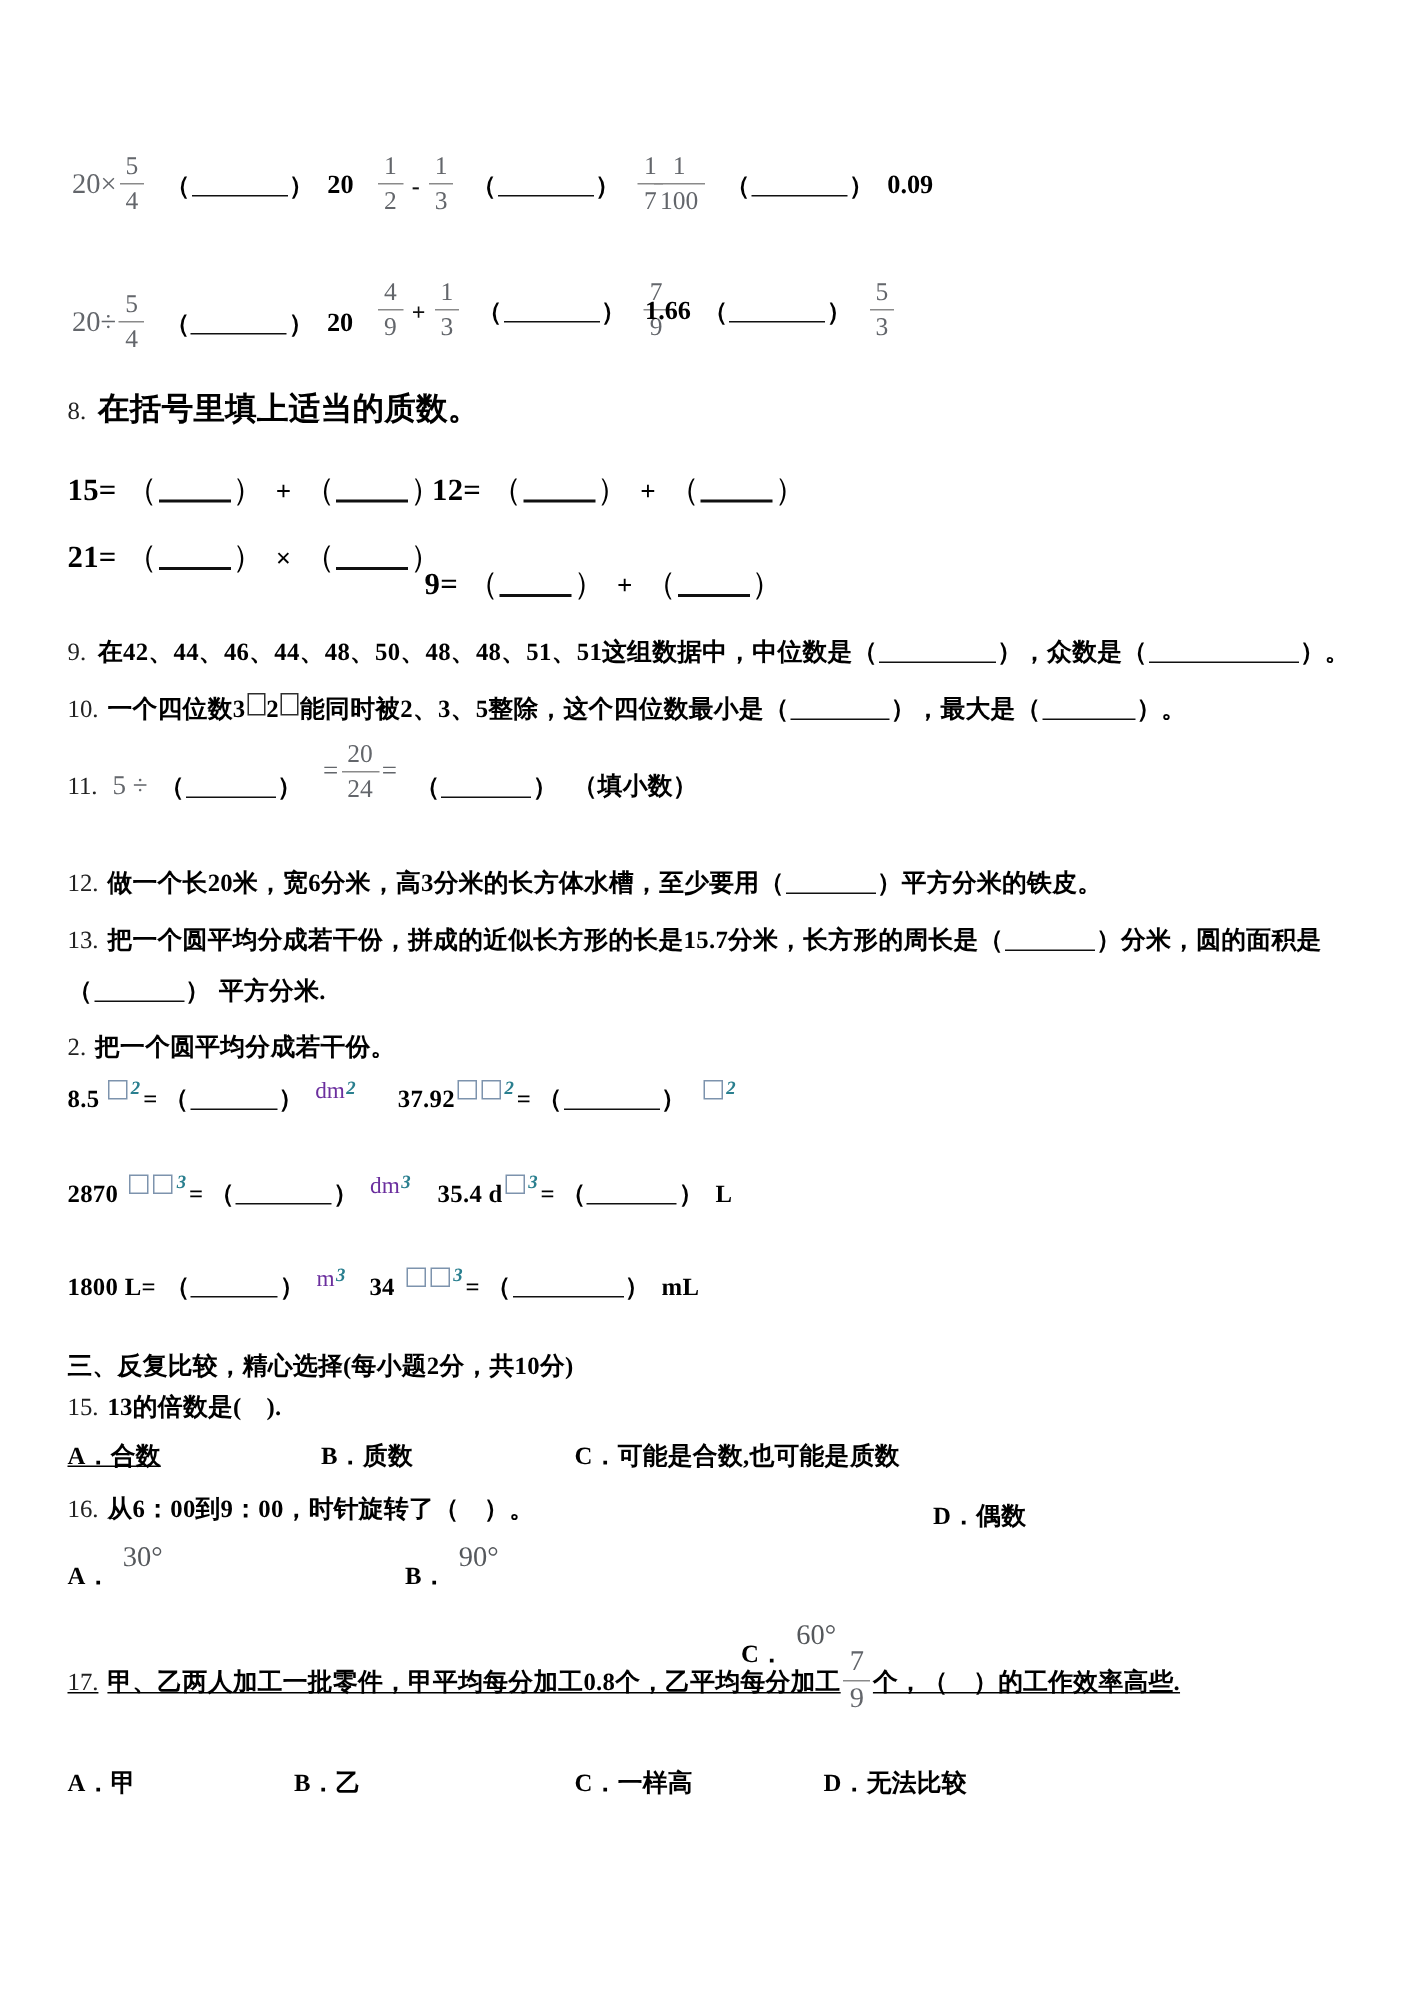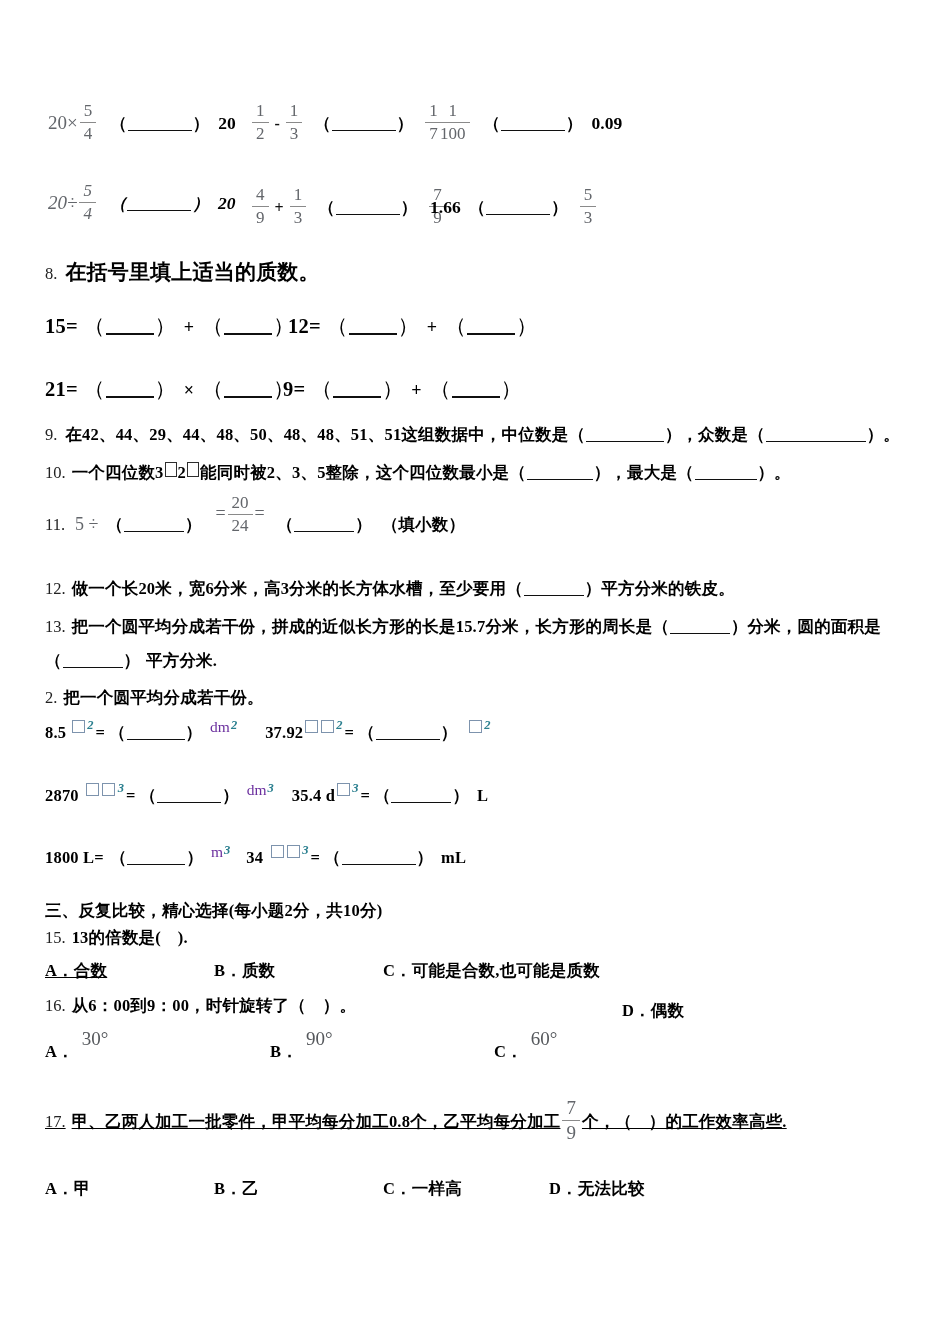--- a/index.html
+++ b/index.html
@@ -57,21 +57,21 @@
       <div class="line" style="top: 104px; left: 250px;"><span class="frac"><span class="fn">1</span><span class="fd">2</span></span><span class="op">-</span><span class="frac"><span class="fn">1</span><span class="fd">3</span></span><span class="sp" style="width: 10px;"></span><span class="blank">
           <span class="par">（</span>
           <span class="bl" style="width: 64px;"></span>
           <span class="par">）</span>
         </span><span class="sp" style="width: 10px;"></span><span class="frac"><span class="fn">1</span><span class="fd">7</span></span></div>
       <div class="line" style="top: 104px; left: 434px;"><span class="frac"><span class="fn">1</span><span class="fd">100</span></span><span class="sp" style="width: 12px;"></span><span class="blank">
           <span class="par">（</span>
           <span class="bl" style="width: 64px;"></span>
           <span class="par">）</span>
         </span><span class="sp" style="width: 9px;"></span><span class="bn">0.09</span></div>
-      <div class="line" style="top: 184px; left: 48px; font-style: italic;"><span class="gray">20</span><span class="gray">÷</span><span class="frac"><span class="fn">5</span><span class="fd">4</span></span><span class="sp" style="width: 12px;"></span><span class="blank">
+      <div class="line" style="top: 196px; left: 48px;"><span class="gray">20</span><span class="gray">÷</span><span class="frac"><span class="fn">5</span><span class="fd">4</span></span><span class="sp" style="width: 12px;"></span><span class="blank">
           <span class="par">（</span>
           <span class="bl" style="width: 64px;"></span>
           <span class="par">）</span>
         </span><span class="sp" style="width: 9px;"></span><span class="bn">20</span></div>
       <div class="line" style="top: 188px; left: 250px;"><span class="frac"><span class="fn">4</span><span class="fd">9</span></span><span class="op">+</span><span class="frac"><span class="fn">1</span><span class="fd">3</span></span><span class="sp" style="width: 10px;"></span><span class="blank">
           <span class="par">（</span>
           <span class="bl" style="width: 64px;"></span>
           <span class="par">）</span>
         </span><span class="sp" style="width: 10px;"></span><span class="frac"><span class="fn">7</span><span class="fd">9</span></span></div>
       <div class="line" style="top: 188px; left: 430px;"><span class="bn">1.66</span><span class="sp" style="width: 8px;"></span><span class="blank">
@@ -93,41 +93,41 @@
         </span></div>
       <div class="line" style="top: 312px; left: 288px;"><span class="b big">12=</span><span class="sp" style="width: 6px;"></span><span class="blank big">
           <span class="par">（</span>
           <span class="bl" style="width: 48px;"></span>
           <span class="par">）</span>
         </span><span class="b bigop">+</span><span class="blank big">
           <span class="par">（</span>
           <span class="bl" style="width: 48px;"></span>
           <span class="par">）</span>
         </span></div>
-      <div class="line" style="top: 375px; left: 45px;"><span class="b big">21=</span><span class="sp" style="width: 6px;"></span><span class="blank big">
+      <div class="line" style="top: 357px; left: 45px;"><span class="b big">21=</span><span class="sp" style="width: 6px;"></span><span class="blank big">
           <span class="par">（</span>
           <span class="bl" style="width: 48px;"></span>
           <span class="par">）</span>
         </span><span class="b bigop">×</span><span class="blank big">
           <span class="par">（</span>
           <span class="bl" style="width: 48px;"></span>
           <span class="par">）</span>
         </span></div>
       <div class="line" style="top: 375px; left: 283px;"><span class="b big">9=</span><span class="sp" style="width: 6px;"></span><span class="blank big">
           <span class="par">（</span>
           <span class="bl" style="width: 48px;"></span>
           <span class="par">）</span>
         </span><span class="b bigop">+</span><span class="blank big">
           <span class="par">（</span>
           <span class="bl" style="width: 48px;"></span>
           <span class="par">）</span>
         </span></div>
     </div>
     <div>
-      <div class="line" style="top: 424px; left: 45px;"><span class="qn">9.</span><span class="sp" style="width: 8px;"></span><span class="b">在42、44、29、44、48、50、48、48、51、51这组数据中，中位数是</span><span class="blank">
+      <div class="line" style="top: 424px; left: 45px;"><span class="qn">9.</span><span class="sp" style="width: 8px;"></span><span class="b">在42、44、46、44、48、50、48、48、51、51这组数据中，中位数是</span><span class="blank">
           <span class="par">（</span>
           <span class="bl" style="width: 78px;"></span>
           <span class="par">）</span>
         </span><span class="b">，众数是</span><span class="blank">
           <span class="par">（</span>
           <span class="bl" style="width: 100px;"></span>
           <span class="par">）</span>
         </span><span class="b">。</span></div>
       <div class="line" style="top: 462px; left: 45px;"><span class="qn">10.</span><span class="sp" style="width: 6px;"></span><span class="b">一个四位数3</span><span class="bx dark"></span><span class="b">2</span><span class="bx dark"></span><span class="b">能同时被2、3、5整除，这个四位数最小是</span><span class="blank">
           <span class="par">（</span>
@@ -194,20 +194,20 @@
     <div>
       <div class="line" style="top: 900px; left: 45px;"><span class="b">三、反复比较，精心选择(每小题2分，共10分)</span></div>
       <div class="line" style="top: 927px; left: 45px;"><span class="qn">15.</span><span class="sp" style="width: 6px;"></span><span class="b">13的倍数是(　).</span></div>
       <div class="line" style="top: 960px; left: 45px; text-decoration: underline;"><span class="b">A．合数</span></div>
       <div class="line" style="top: 960px; left: 214px;"><span class="b">B．质数</span></div>
       <div class="line" style="top: 960px; left: 383px;"><span class="b">C．可能是合数,也可能是质数</span></div>
       <div class="line" style="top: 1000px; left: 622px;"><span class="b">D．偶数</span></div>
       <div class="line" style="top: 995px; left: 45px;"><span class="qn">16.</span><span class="sp" style="width: 6px;"></span><span class="b">从6：00到9：00，时针旋转了（　）。</span></div>
       <div class="line" style="top: 1040px; left: 45px;"><span class="b">A．</span><span class="sp" style="width: 8px;"></span><span class="deg">30°</span></div>
       <div class="line" style="top: 1040px; left: 270px;"><span class="b">B．</span><span class="sp" style="width: 8px;"></span><span class="deg">90°</span></div>
-      <div class="line" style="top: 1040px; left: 494px;"><span class="b">C．</span><span class="sp" style="width: 8px;"></span><span class="deg">60°</span></div>
+      <div class="line" style="top: 1092px; left: 494px;"><span class="b">C．</span><span class="sp" style="width: 8px;"></span><span class="deg">60°</span></div>
       <div class="line" style="top: 1100px; left: 45px; text-decoration: underline;"><span class="qn">17.</span><span class="sp" style="width: 6px;"></span><span class="b">甲、乙两人加工一批零件，甲平均每分加工0.8个，乙平均每分加工</span><span class="frac lg"><span class="fn">7</span><span class="fd">9</span></span><span class="b">个，（　）的工作效率高些.</span></div>
       <div class="line" style="top: 1178px; left: 45px;"><span class="b">A．甲</span></div>
-      <div class="line" style="top: 1178px; left: 214px;"><span class="b">B．乙</span></div>
+      <div class="line" style="top: 1178px; left: 196px;"><span class="b">B．乙</span></div>
       <div class="line" style="top: 1178px; left: 383px;"><span class="b">C．一样高</span></div>
       <div class="line" style="top: 1178px; left: 549px;"><span class="b">D．无法比较</span></div>
     </div>
   </div>
 
 </body></html>

